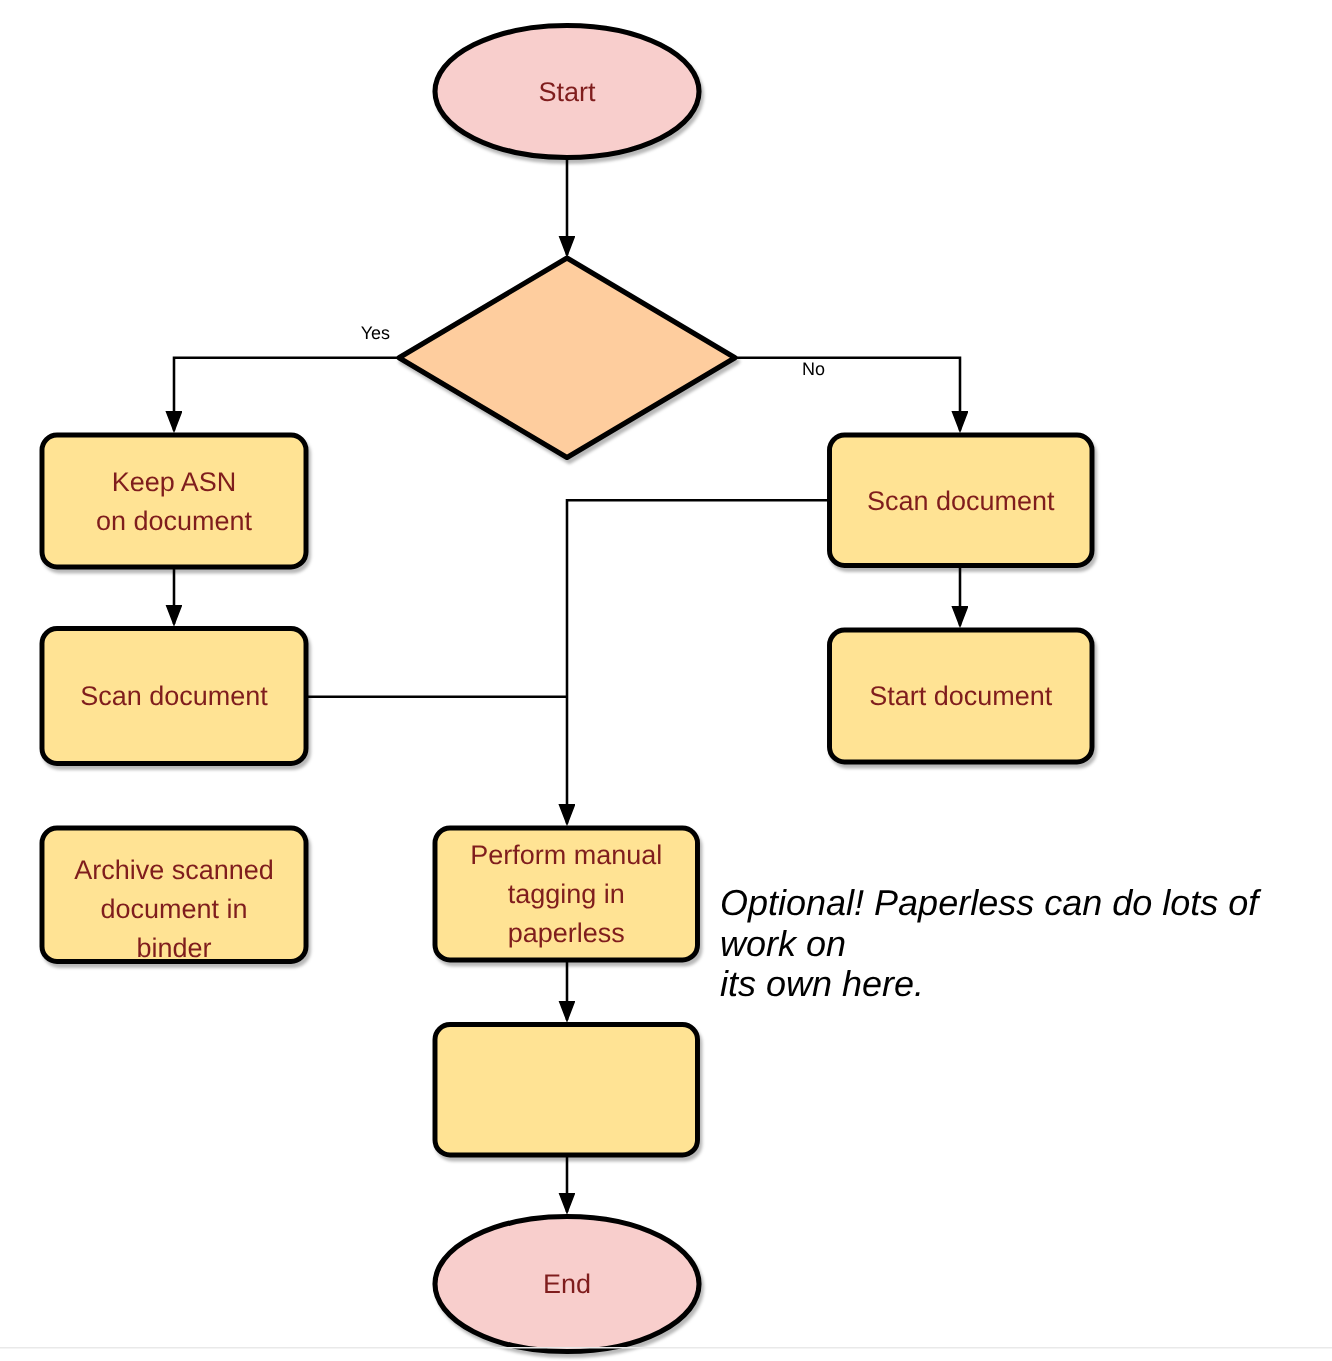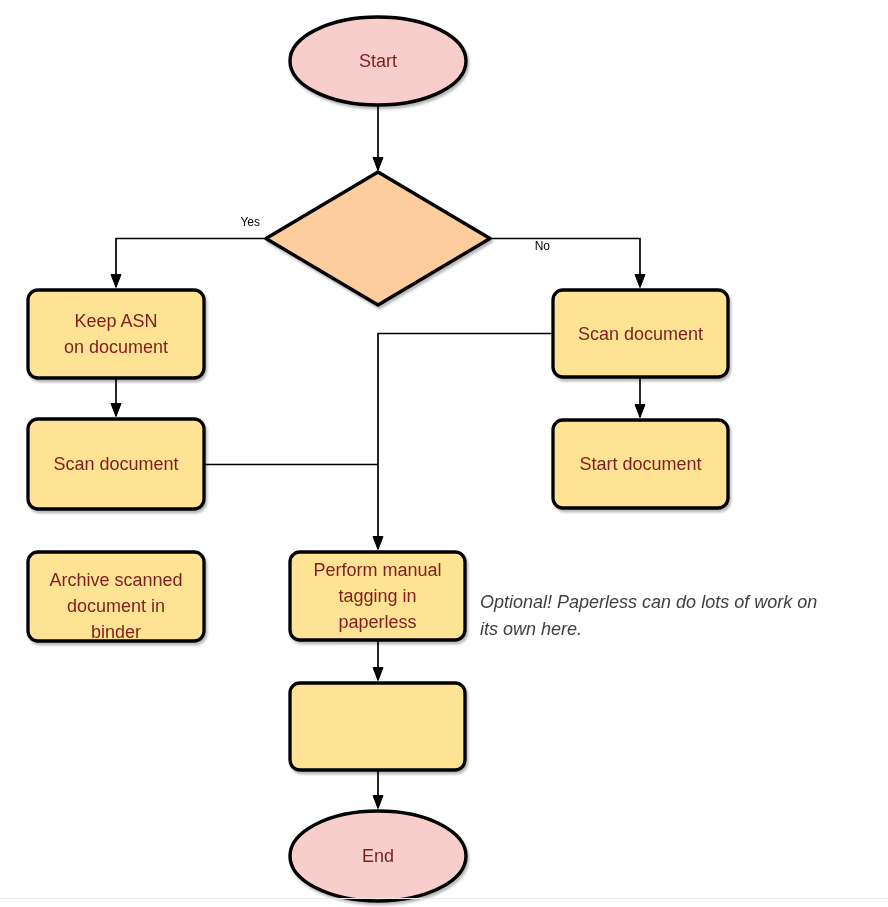--- a/index.html
+++ b/index.html
@@ -27,24 +27,24 @@
     position: absolute;
     font-size: 12px;
     line-height: 22px;
     color: #000000;
     text-align: right;
     white-space: nowrap;
   }
   .annotation {
     position: absolute;
     font-style: italic;
-    font-size: 18px;
+    font-size: 24px;
     line-height: 27px;
     white-space: pre-line;
-    color: #404040;
+    color: #000000;
   }
   .bottom-divider {
     position: absolute;
     left: 0;
     top: 898px;
     width: 888px;
     height: 1px;
     background: #e9e9e9;
   }
 </style>

